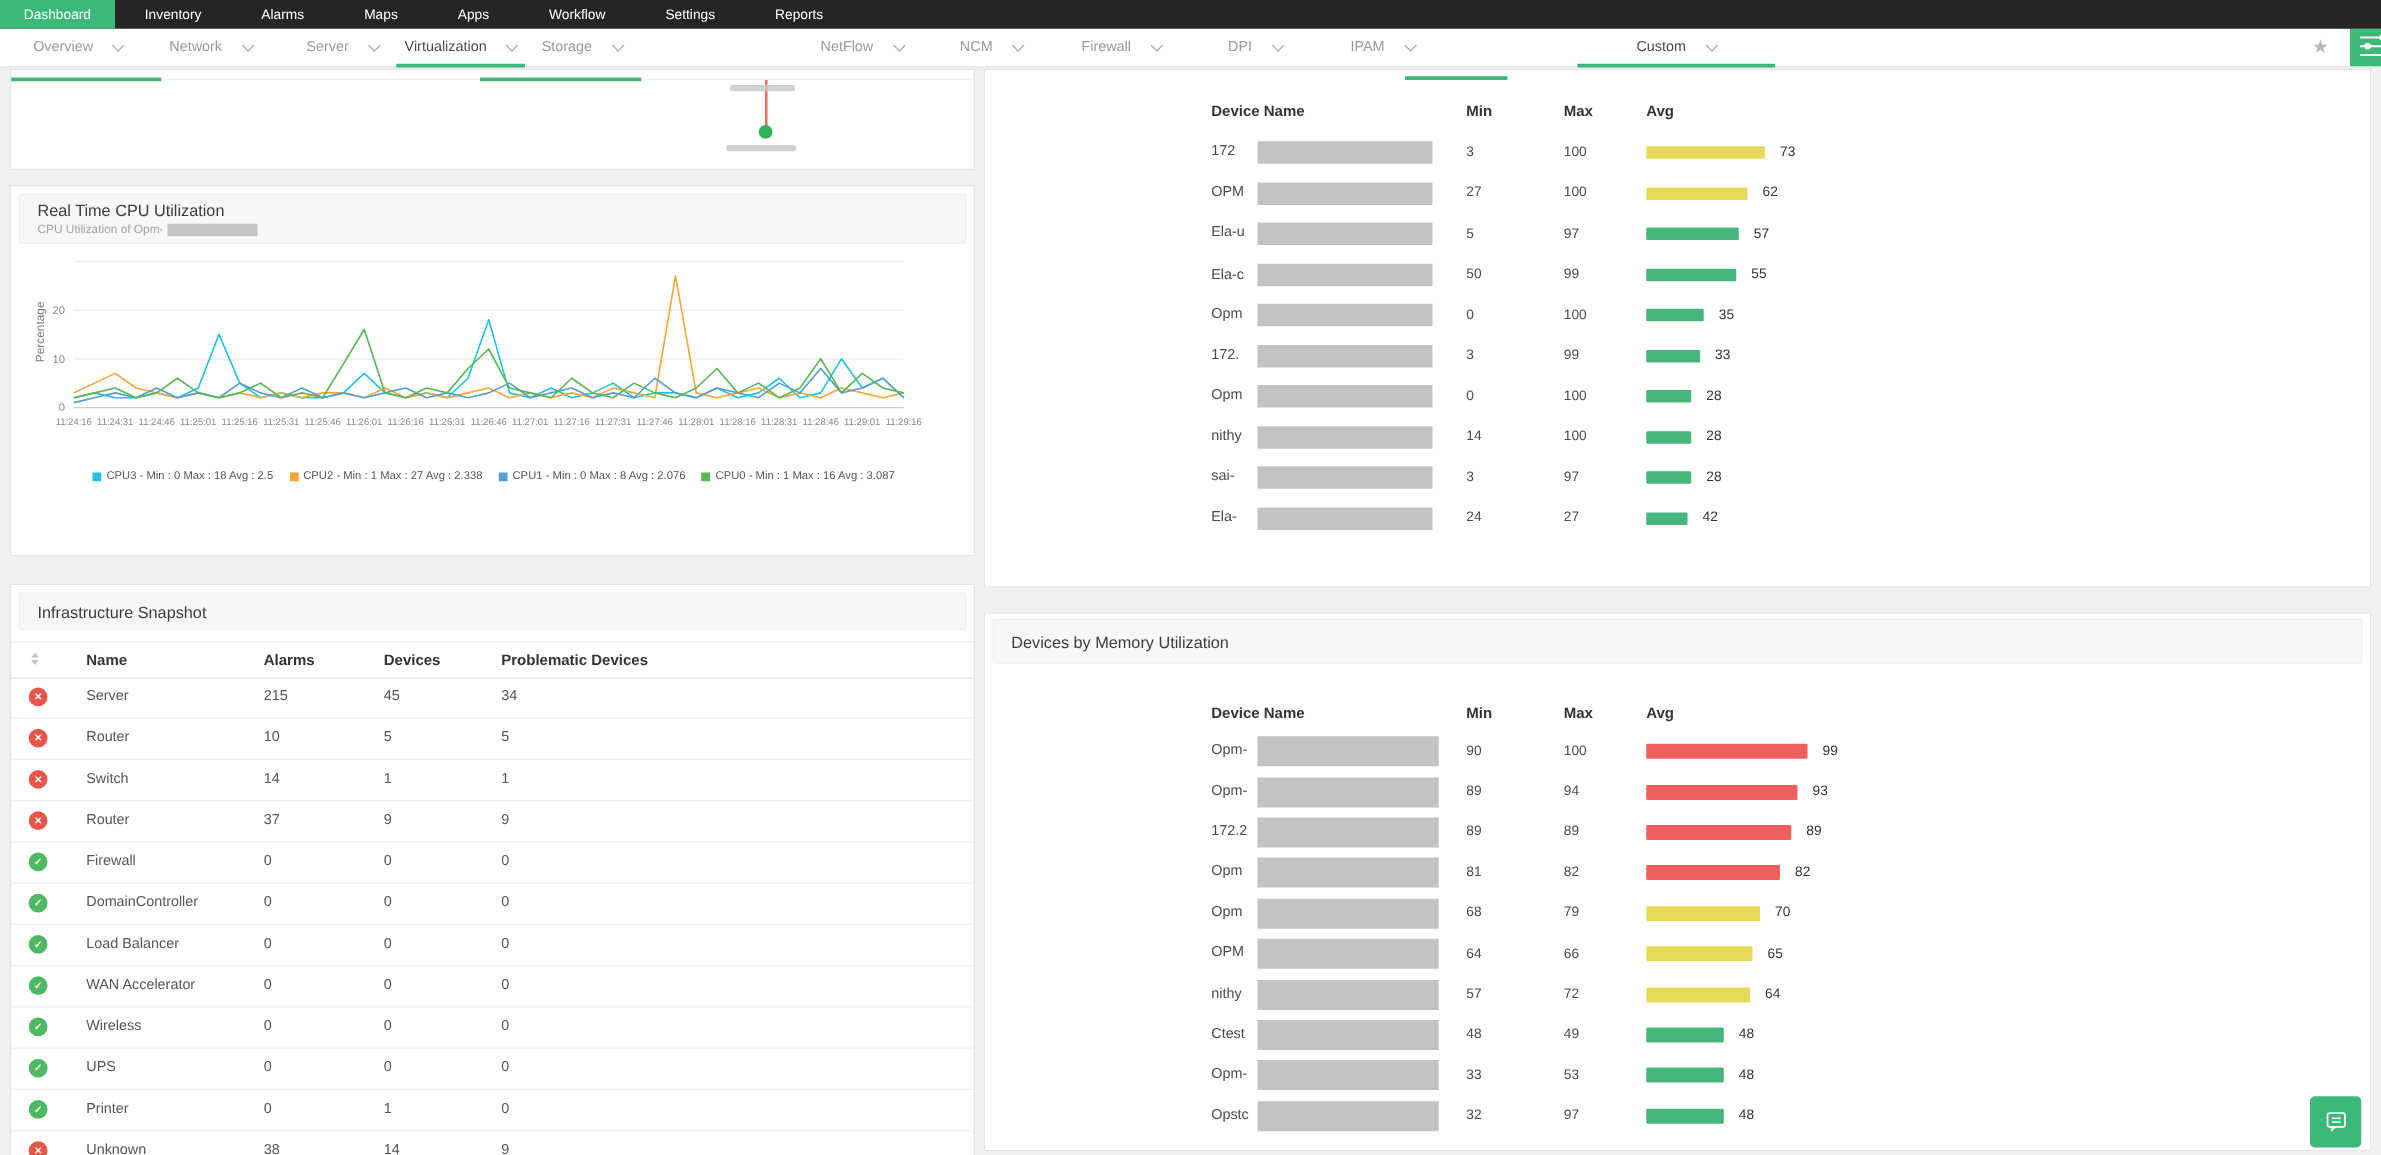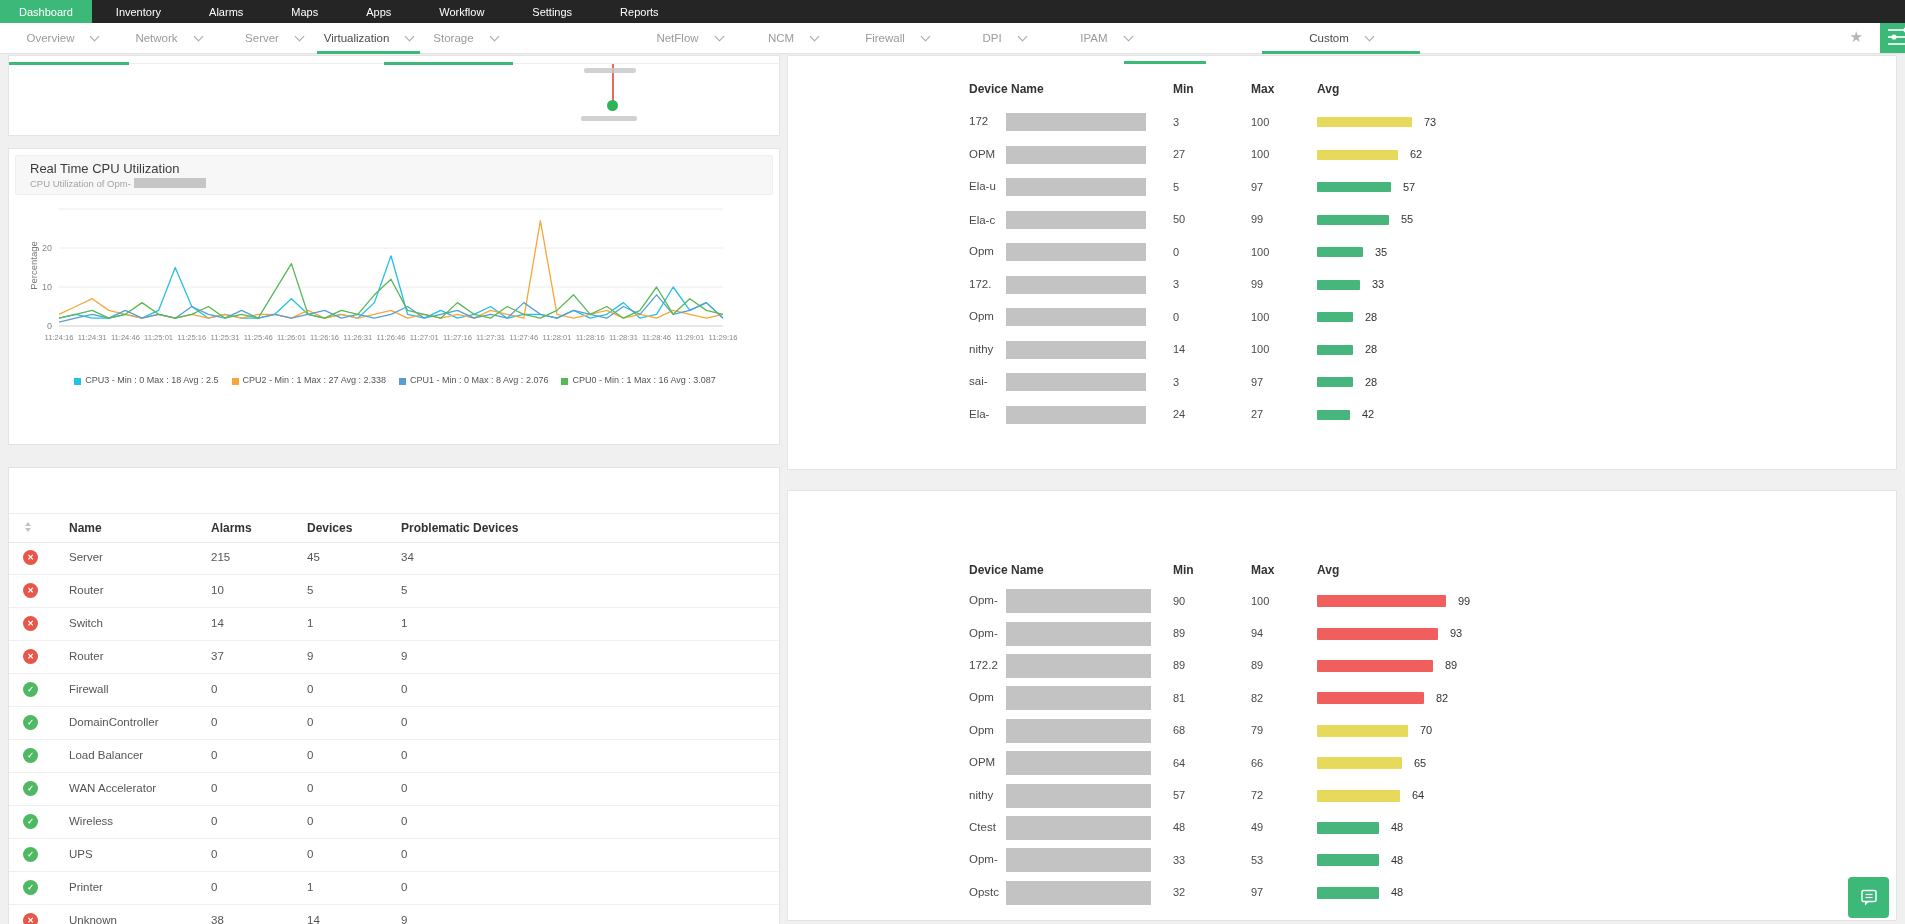--- a/index.html
+++ b/index.html
@@ -17,21 +17,21 @@
   .sn-tab.active::after{content:'';position:absolute;left:0;right:0;bottom:-1px;height:3px;background:#3cb878;}
   .chev{width:6px;height:6px;border-right:1.5px solid #a8a8a8;border-bottom:1.5px solid #a8a8a8;
         transform:rotate(45deg);margin-left:17px;margin-top:-4px;}
   .star{position:absolute;right:42px;top:5px;font-size:15px;color:#b7b7b7;cursor:pointer;}
   .sn-gear{position:absolute;right:0;top:0;width:25px;height:30px;background:#3cb878;border:none;overflow:hidden;cursor:pointer;}
   
   .card{position:absolute;background:#fff;border:1px solid #e4e4e4;box-sizing:border-box;}
   .card-strip{position:absolute;left:6px;right:6px;top:6px;background:#f7f7f7;border:1px solid #efefef;border-radius:2px;
               display:flex;flex-direction:column;justify-content:center;padding-left:14px;box-sizing:border-box;}
   .w-title{font-size:13px;color:#3c3c3c;}
-  .w-sub{font-size:9.5px;color:#a3a3a3;margin-top:2px;display:flex;align-items:flex-start;}
+  .w-sub{font-size:9.5px;color:#a3a3a3;margin-top:2px;display:flex;align-items:flex-end;}
   .sub-redact{display:inline-block;width:72px;height:10px;background:#c6c6c6;margin-left:3px;}
   
   .hline{position:absolute;left:0;right:0;top:7px;height:1px;background:#eee;}
   .gseg{position:absolute;top:6px;height:3px;background:#3cb878;}
   .redline{position:absolute;left:603px;top:8px;width:2px;height:39px;background:#e96a5e;}
   .gdot{position:absolute;left:598px;top:44px;width:11px;height:11px;border-radius:50%;background:#2fb357;}
   .blur-label{position:absolute;height:5px;background:#c9c9c9;border-radius:2px;opacity:.85;}
   
   .ylabel{position:absolute;left:-11px;top:111px;width:70px;text-align:center;font-size:9.5px;color:#777;
           transform:rotate(-90deg);}
@@ -206,20 +206,23 @@
           <span class="lg-tx">CPU1 - Min : 0 Max : 8 Avg : 2.076</span>
         </div>
         <div class="lg-item">
           <span class="lg-sq" style="background: rgb(87, 185, 84);"></span>
           <span class="lg-tx">CPU0 - Min : 1 Max : 16 Avg : 3.087</span>
         </div>
       </div>
   </div>
 
   <div class="card" id="card-infra" style="left:8px;top:467px;width:772px;height:470px;">
+    <div class="card-strip" style="height:30px;">
+      <div class="w-title">Infrastructure Snapshot</div>
+    </div>
     <div class="ithead" id="infra-head">
       <span class="sorticon">
           <i class="up"></i>
           <i class="dn"></i>
         </span>
     <span class="hcell" style="left: 60px;">Name</span>
         <span class="hcell" style="left: 202px;">Alarms</span>
         <span class="hcell" style="left: 298px;">Devices</span>
         <span class="hcell" style="left: 392px;">Problematic Devices</span>
       </div>
@@ -393,20 +396,23 @@
         <span class="bt-prefix" style="top: 9.25px;">Ela-</span>
         <div class="bt-block" style="top: 7.25px; width: 140px; height: 18px; background: rgb(195, 195, 195);"></div>
         <span class="bt-val" style="left: 385px; top: 9.75px;">24</span>
         <span class="bt-val" style="left: 463px; top: 9.75px;">27</span>
         <div class="bt-bar" style="top: 11.25px; width: 33px; height: 10px; background: rgb(70, 182, 124);"></div>
         <span class="bt-avg" style="left: 574px; top: 9.75px;">42</span>
       </div>
     </div>
 
   <div class="card" id="card-mem" style="left:787px;top:490px;width:1110px;height:431px;">
+    <div class="card-strip" style="top:4px;height:36px;">
+      <div class="w-title">Devices by Memory Utilization</div>
+    </div>
   <span class="bt-hcell" style="left: 181px; top: 72px;">Device Name</span>
       <span class="bt-hcell" style="left: 385px; top: 72px;">Min</span>
       <span class="bt-hcell" style="left: 463px; top: 72px;">Max</span>
       <span class="bt-hcell" style="left: 529px; top: 72px;">Avg</span>
       <div class="bt-row" style="top: 94px; height: 32.4px;">
         <span class="bt-prefix" style="top: 9.2px;">Opm-</span>
         <div class="bt-block" style="top: 4.2px; width: 145px; height: 24px; background: rgb(195, 195, 195);"></div>
         <span class="bt-val" style="left: 385px; top: 9.7px;">90</span>
         <span class="bt-val" style="left: 463px; top: 9.7px;">100</span>
         <div class="bt-bar" style="top: 10.2px; width: 129px; height: 12px; background: rgb(241, 94, 94);"></div>

